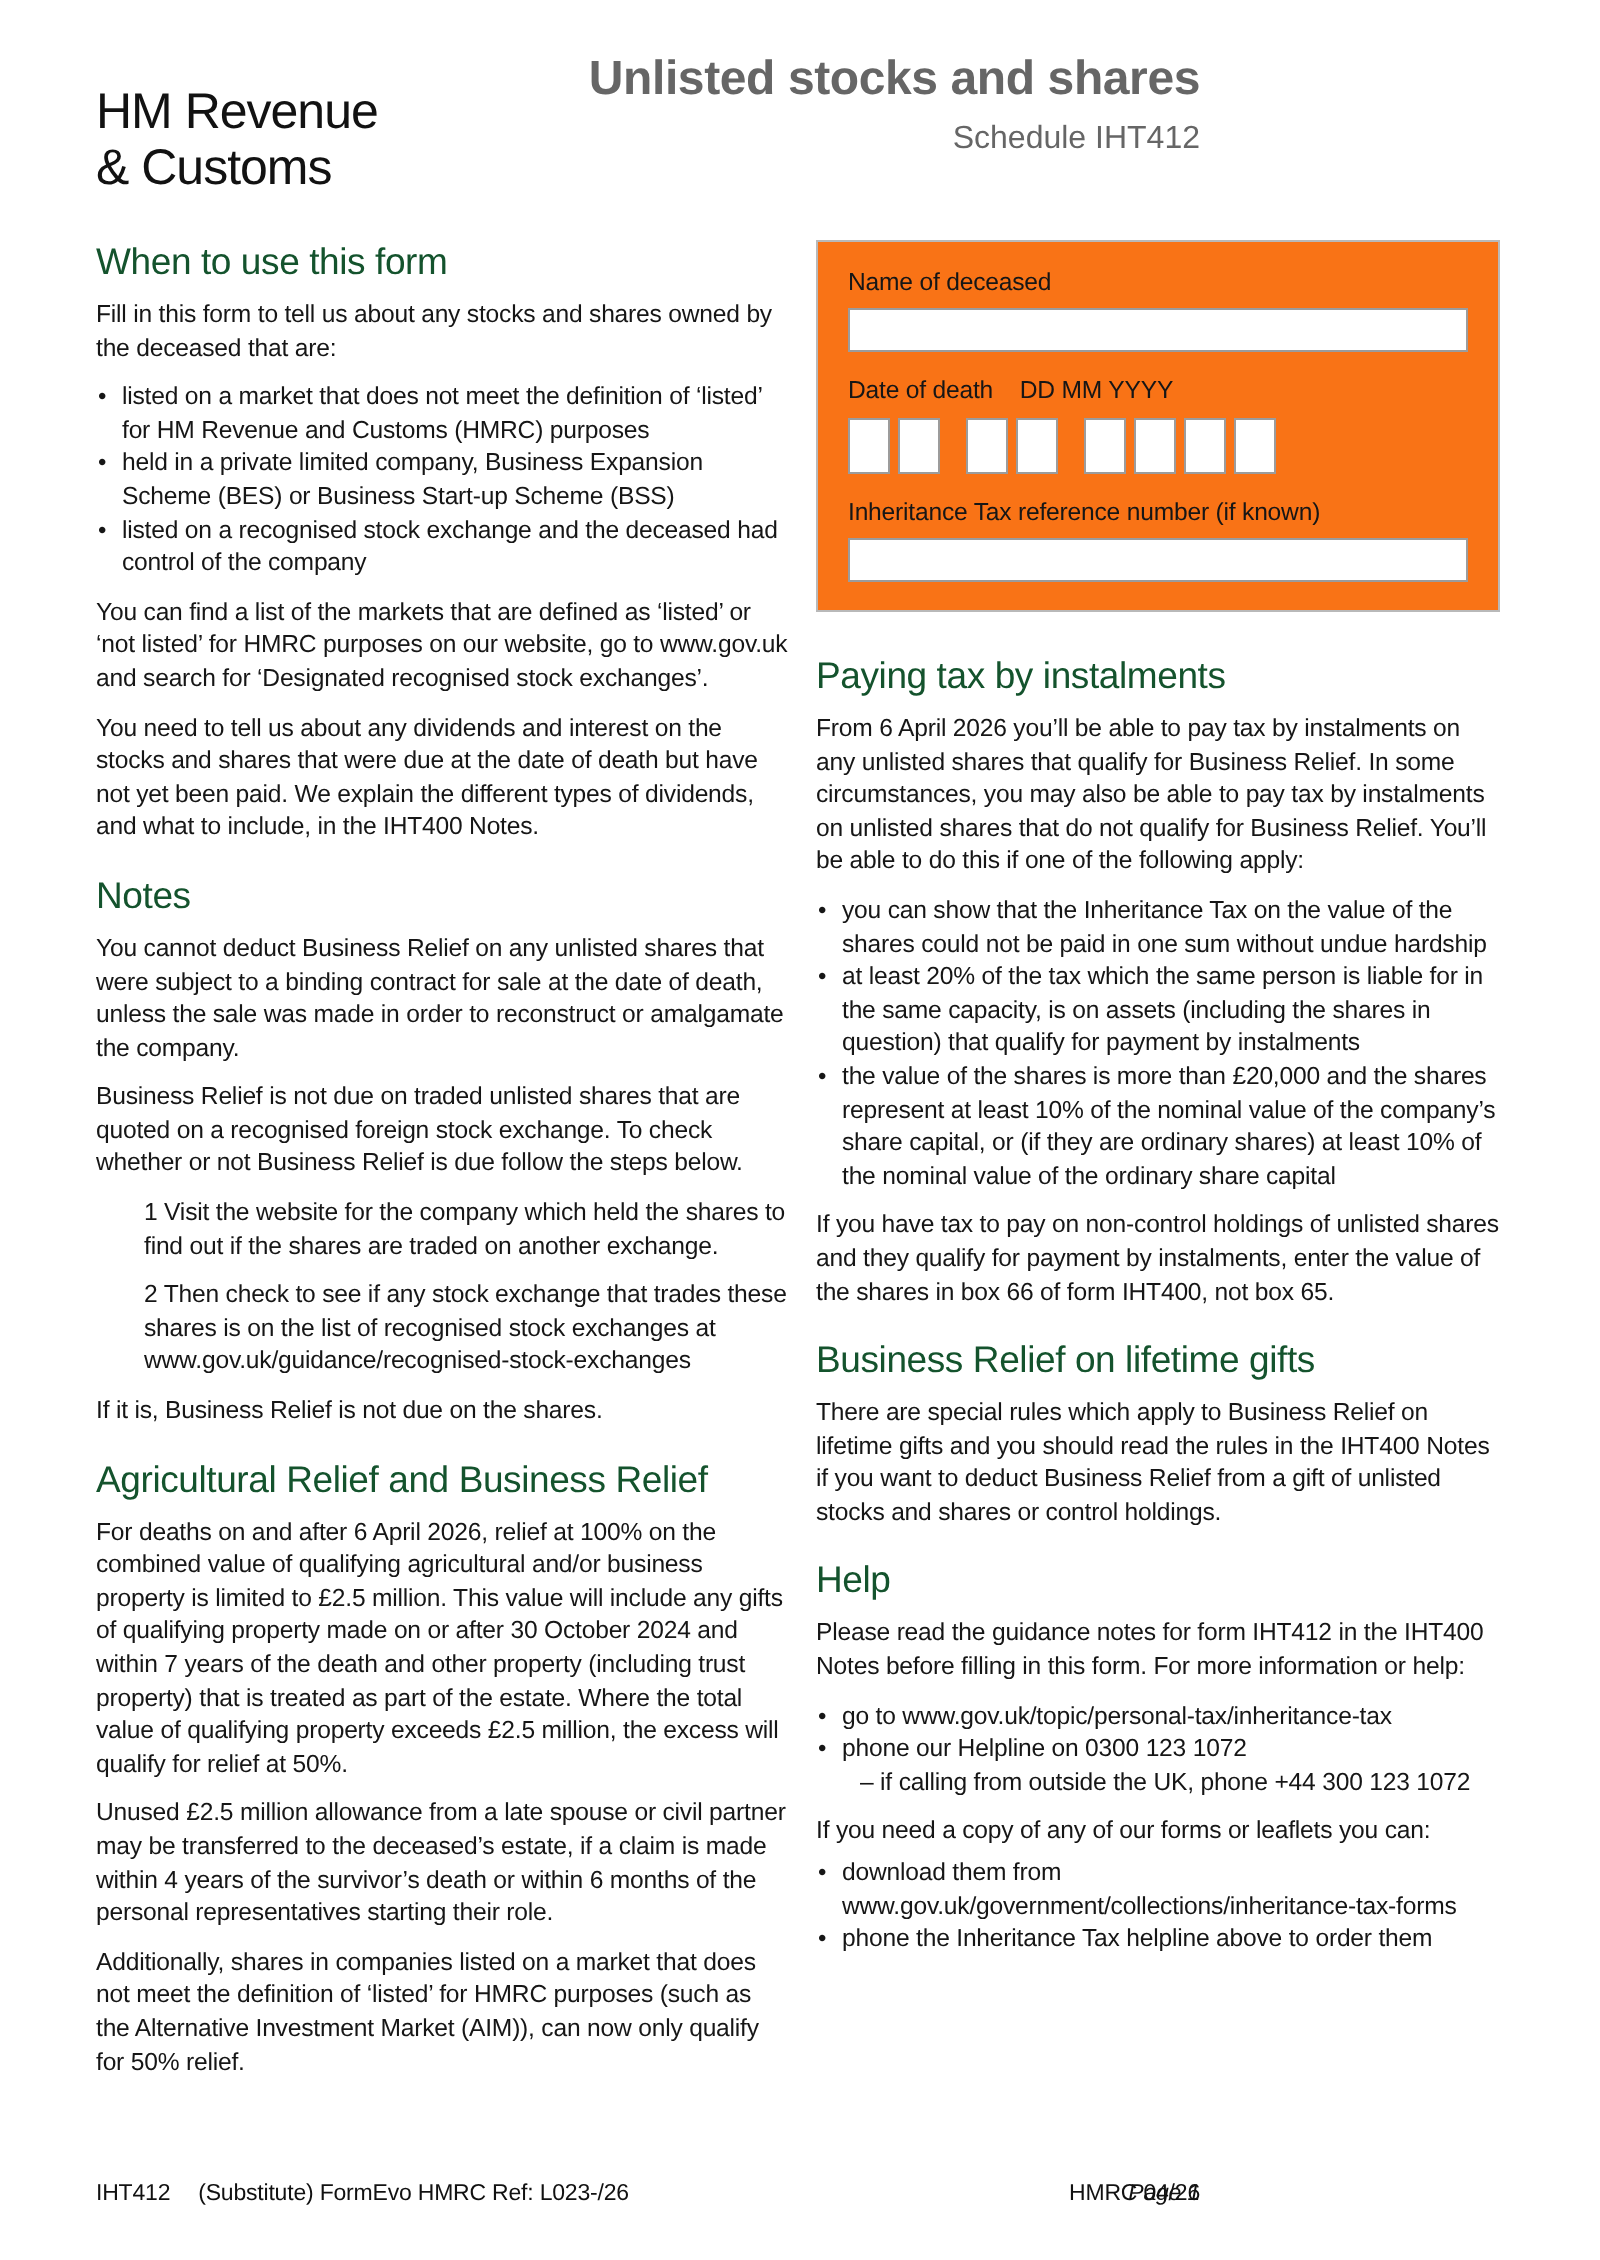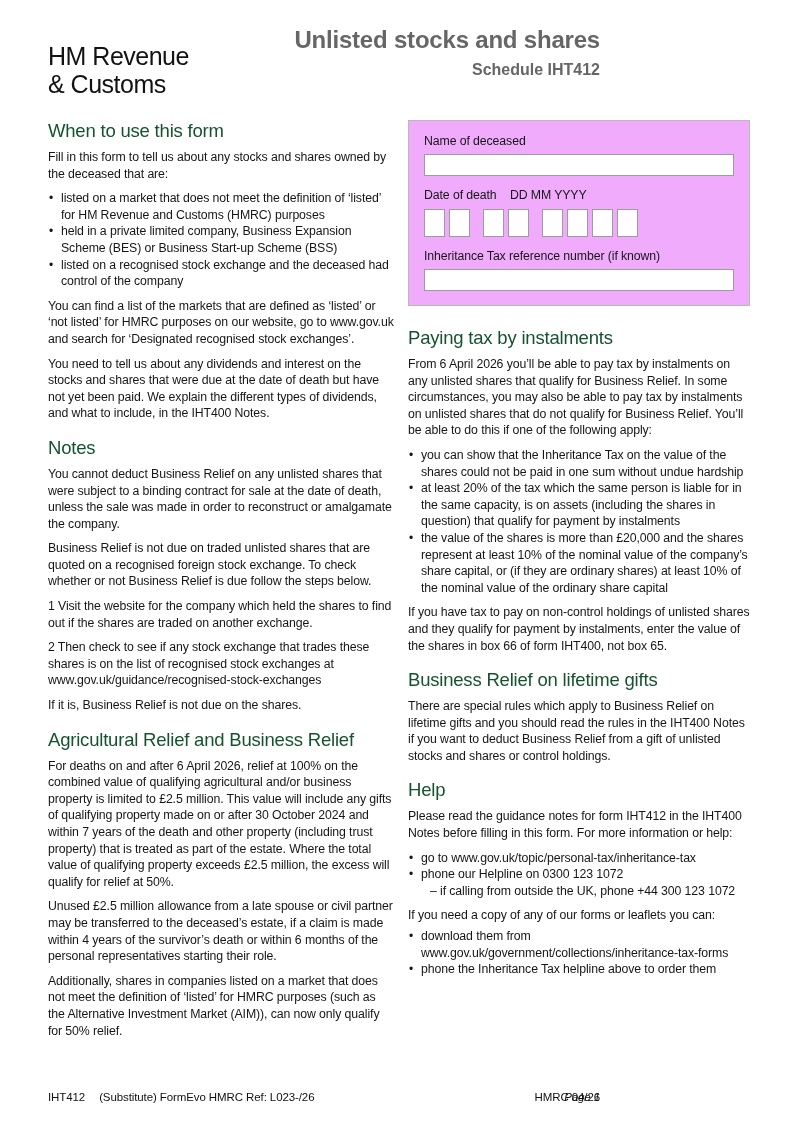--- a/index.html
+++ b/index.html
@@ -17,21 +17,21 @@
   .logo {
     position: absolute; left: 48px; top: 42px;
     font-size: 25px; line-height: 28px; letter-spacing: -0.5px;
     color: #121212;
   }
   .title-block {
     position: absolute; right: 50px; top: 26px;
     text-align: right; color: #666666;
   }
   .title-line { font-size: 24px; font-weight: 700; line-height: 28px; letter-spacing: -0.2px; }
-  .schedule { font-size: 16px; font-weight: 700; margin-top: 7px; }
+  .schedule { font-size: 16px; font-weight: 400; margin-top: 7px; }
 
   
   .col-left  { position: absolute; left: 48px;  top: 120px; width: 346px; }
   .col-right { position: absolute; left: 408px; top: 120px; width: 342px; }
 
   h2 {
     font-size: 18.5px; font-weight: 400; color: #14532d;
     margin: 15px 0 7px 0; letter-spacing: -0.2px;
   }
   h2.first { margin-top: 0; }
@@ -41,25 +41,25 @@
     margin: 0 0 8px 0; overflow-wrap: break-word;
   }
   ul { list-style: none; margin: 0 0 8px 0; padding: 0; }
   li { margin: 0; padding-left: 13px; position: relative; }
   li::before {
     content: "\2022";
     position: absolute; left: 1px; top: 0;
     font-size: 12px;
   }
   .sub-note { padding-left: 22px; margin-top: 0; }
-  .step { margin-bottom: 8px; }
+  .step { margin-bottom: 8px; margin-left: 24px; }
 
   
   .details-box {
-    background: #f0abfc;
+    background: #f97316;
     border: 1px solid #b9b9b9;
     padding: 13px 15px 14px 15px;
     margin-bottom: 21px;
   }
   .field-label { font-size: 12.3px; letter-spacing: -0.1px; display: block; margin-bottom: 6px; }
   .date-label-row { margin-top: 12px; margin-bottom: 7px; }
   .date-format { margin-left: 10px; }
   .text-input {
     width: 100%; height: 22px;
     background: #ffffff;

